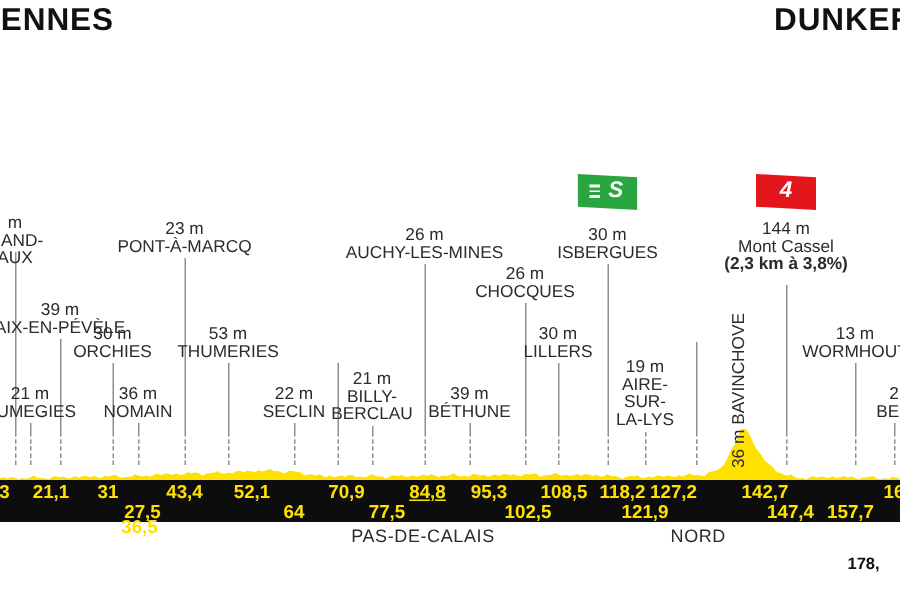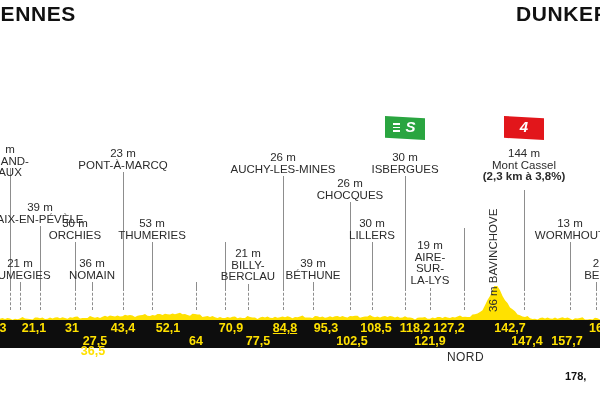--- a/index.html
+++ b/index.html
@@ -180,20 +180,24 @@
       <span class="nm">PONT-À-MARCQ</span>
     </div>
     <div class="lead" style="left: 152px; top: 242px; height: 46px;"></div>
     <div class="lead dash" style="left: 152px; top: 288px; height: 22px;"></div>
     <div class="lbl" style="left: 152px; top: 218px;">
       <span class="alt">53 m</span>
       <span class="nm">THUMERIES</span>
     </div>
     <div class="lead" style="left: 196px; top: 282px; height: 6px;"></div>
     <div class="lead dash" style="left: 196px; top: 288px; height: 22px;"></div>
+    <div class="lbl" style="left: 196px; top: 258px;">
+      <span class="alt">22 m</span>
+      <span class="nm">SECLIN</span>
+    </div>
     <div class="lead" style="left: 225px; top: 242px; height: 46px;"></div>
     <div class="lead dash" style="left: 225px; top: 288px; height: 22px;"></div>
     <div class="lead" style="left: 248px; top: 284px; height: 4px;"></div>
     <div class="lead dash" style="left: 248px; top: 288px; height: 22px;"></div>
     <div class="lbl" style="left: 248px; top: 248px;">
       <span class="alt">21 m</span>
       <span class="nm">BILLY-</span>
       <span class="nm">BERCLAU</span>
     </div>
     <div class="lead" style="left: 283px; top: 176px; height: 112px;"></div>
@@ -260,14 +264,15 @@
       <span class="lines">
         <i></i>
         <i></i>
         <i></i>
       </span>
       <span class="sfig" style="padding-left: 10px;">S</span>
     </div>
     <div class="badge climb" style="left: 524px; top: 116px;">
       <span class="num">4</span>
     </div>
+    <div class="region" style="left: 282px;">PAS-DE-CALAIS</div>
     <div class="region" style="left: 452px; padding-left: 27px;">NORD</div>
   </div>
 
 </body></html>

